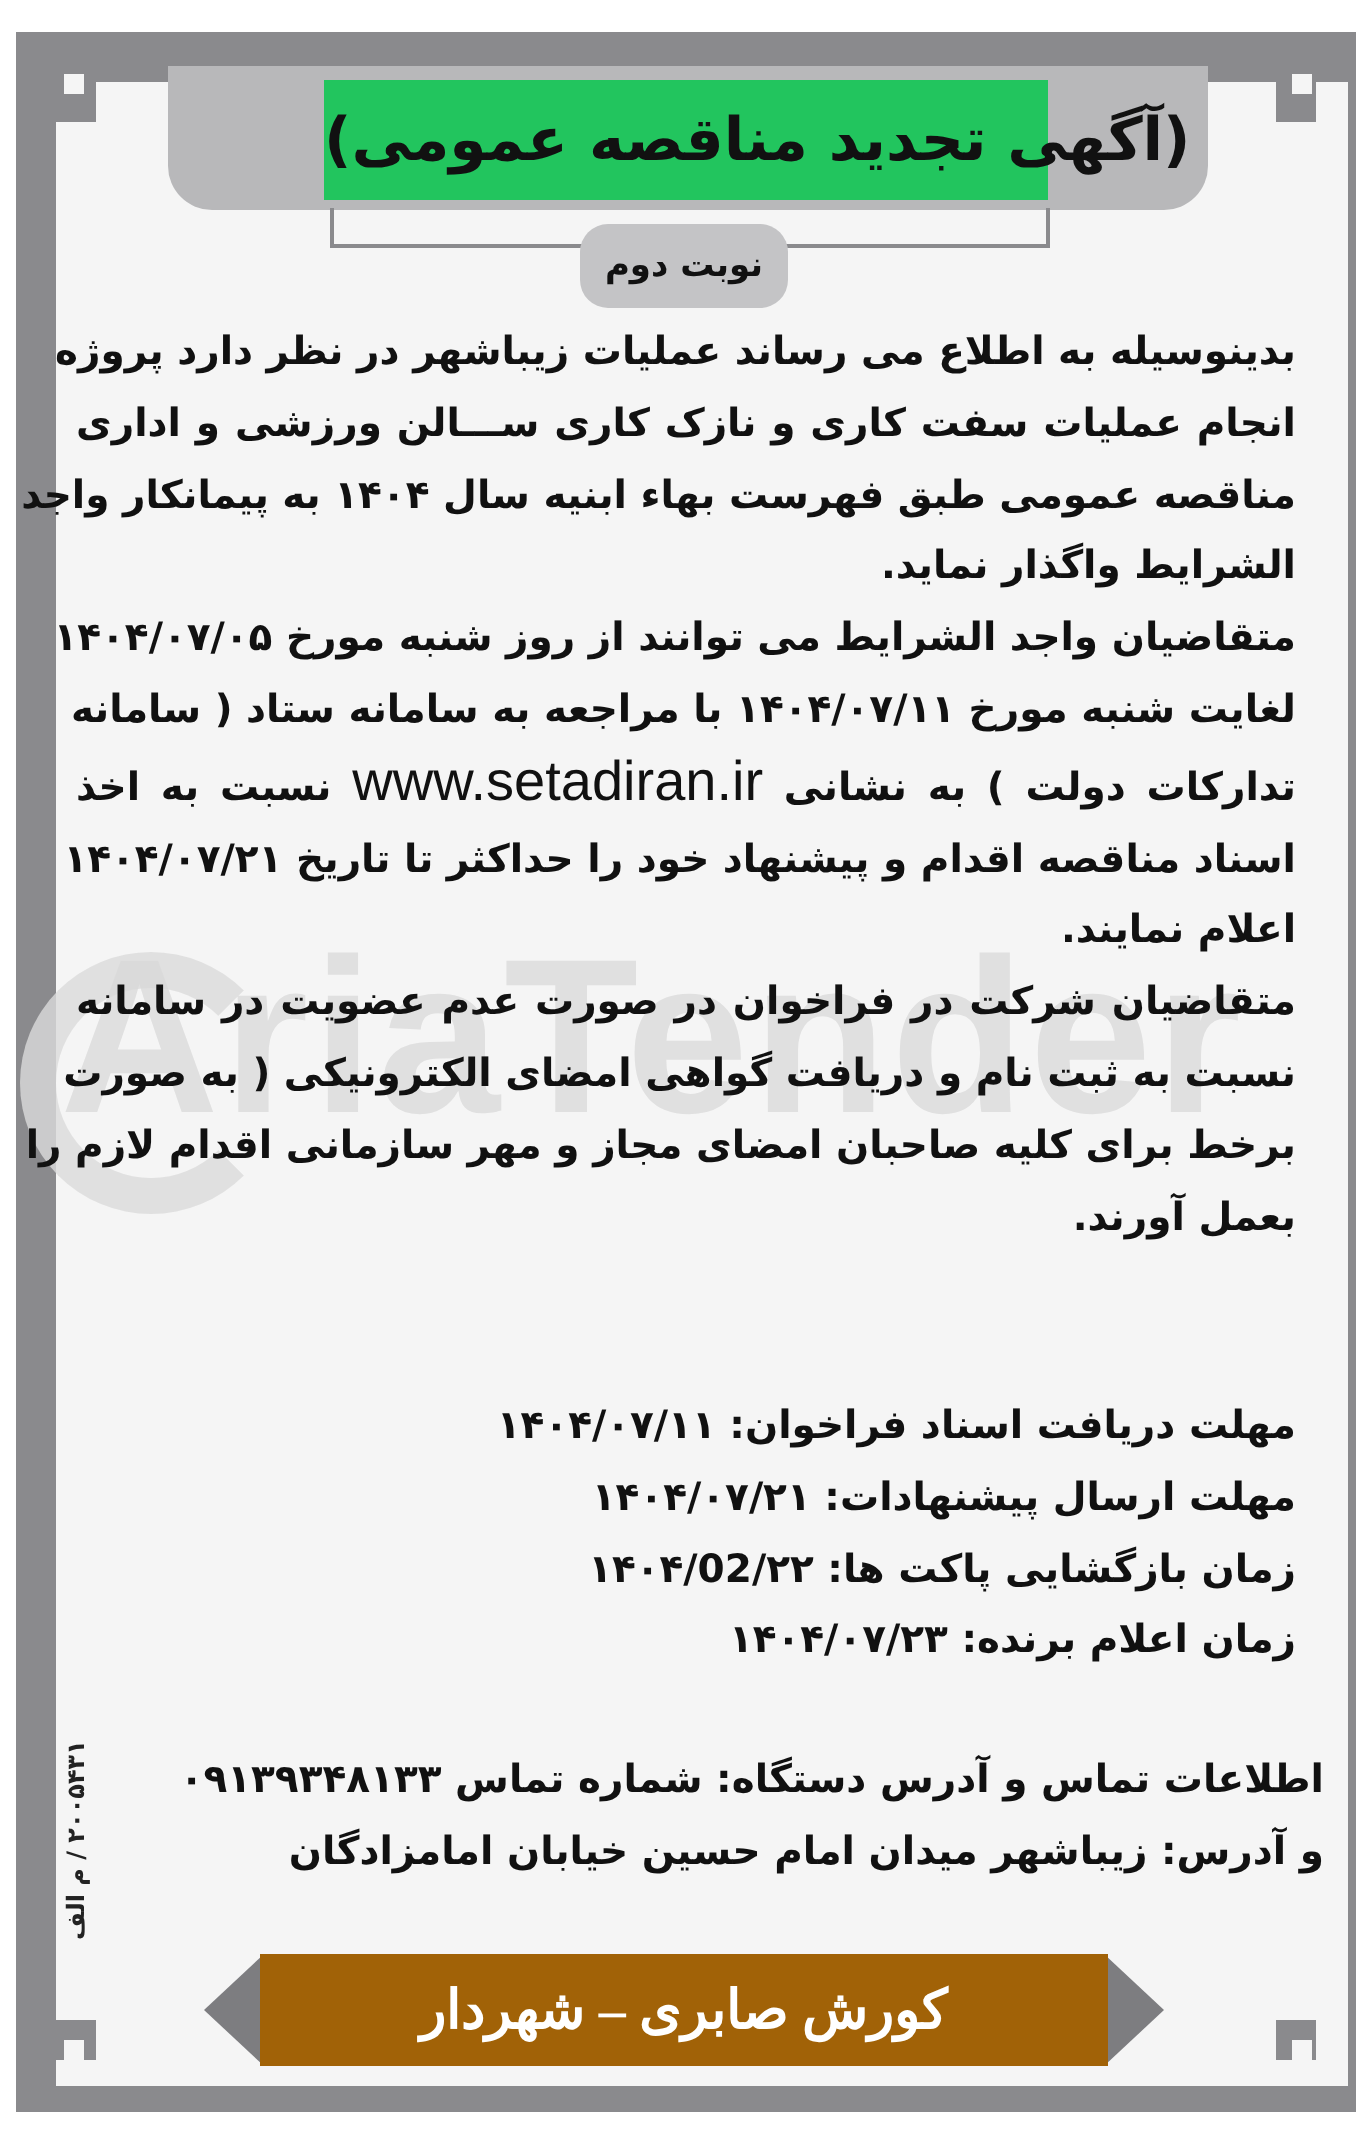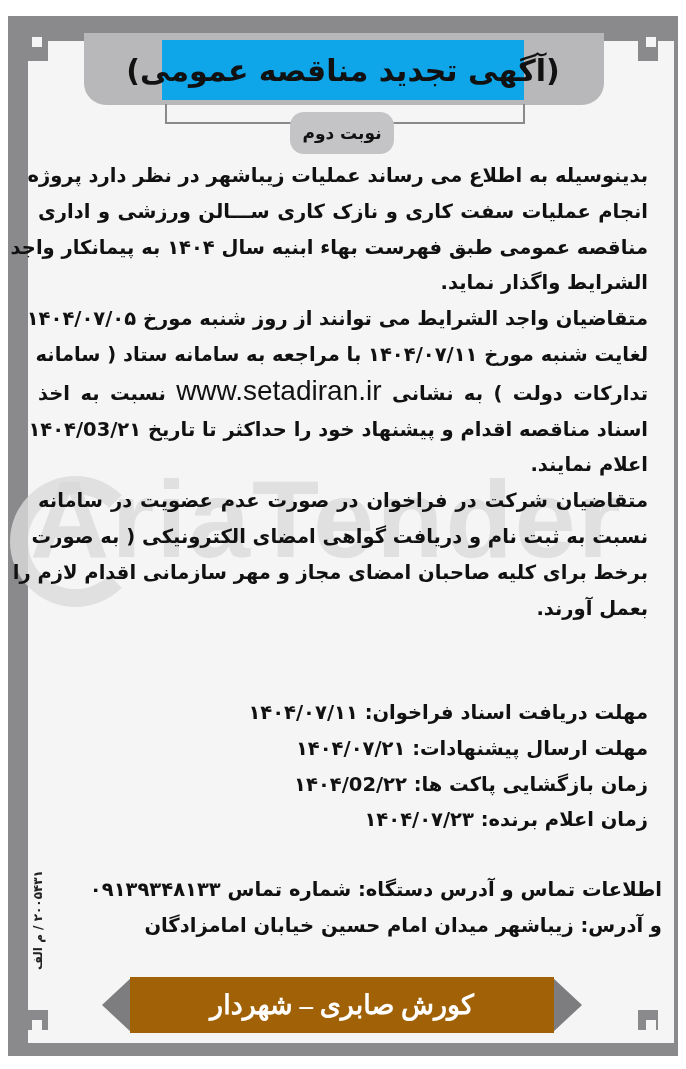--- a/index.html
+++ b/index.html
@@ -6,21 +6,21 @@
     body { width: 686px; height: 1069px; position: relative; overflow: hidden; font-family: "DejaVu Sans", sans-serif; }
 
     
     .frame { position: absolute; left: 8px; top: 16px; width: 670px; height: 1040px; background: #8a8a8d; }
     .inner { position: absolute; left: 20px; top: 25px; width: 646px; height: 1002px; background: #f5f5f5; }
     .corner-sq { position: absolute; width: 20px; height: 20px; background: #8a8a8d; }
     .corner-hole { position: absolute; width: 10px; height: 10px; background: #f5f5f5; }
 
     
     .title-band { position: absolute; left: 84px; top: 33px; width: 520px; height: 72px; background: #b8b8ba; border-radius: 0 0 22px 22px; }
-    .title-box { position: absolute; left: 162px; top: 40px; width: 362px; height: 60px; background: #0ea5e9; display:flex; align-items:center; justify-content:center; }
+    .title-box { position: absolute; left: 162px; top: 40px; width: 362px; height: 60px; background: #22c55e; display:flex; align-items:center; }
     .title-text { font-family: "DejaVu Sans", sans-serif; font-weight: bold; font-size: 30px; color: #111; direction: rtl; white-space: nowrap; }
     .bracket { position: absolute; left: 165px; top: 104px; width: 356px; height: 18px; border: 2px solid #8a8a8d; border-top: none; }
     .subtitle-box { position: absolute; left: 290px; top: 112px; width: 104px; height: 42px; background: #c4c4c6; display:flex; align-items:center; justify-content:center;border-radius:14px; }
     .subtitle-text { font-weight: bold; font-size: 17px; color: #111; direction: rtl; }
 
     
     .watermark { position: absolute; left: 30px; top: 455px; width: 640px; height: 150px; color: #d9d9d9; font-size: 110px; font-weight: bold; font-family: "Liberation Sans", sans-serif; letter-spacing: 2px; opacity: 0.75; pointer-events:none; white-space:nowrap; }
     .wm-circle { position: absolute; left: 10px; top: 476px; width: 95px; height: 95px; border: 18px solid #dcdcdc; border-radius: 50%; border-right-color: transparent; opacity: 0.8; }
 
     
@@ -75,21 +75,21 @@
     <span>بدینوسیله به اطلاع می رساند </span><span class="hl">عملیات زیباشهر</span><span> در نظر دارد پروژه</span>
   </div>
   <div class="line j">انجام عملیات سفت کاری و نازک کاری ســـالن ورزشی و اداری</div>
   <div class="line j">مناقصه عمومی طبق فهرست بهاء ابنیه سال ۱۴۰۴ به پیمانکار واجد</div>
   <div class="line">الشرایط واگذار نماید.</div>
   <div class="line j">متقاضیان واجد الشرایط می توانند از روز شنبه مورخ ۱۴۰۴/۰۷/۰۵</div>
   <div class="line j">لغایت شنبه مورخ ۱۴۰۴/۰۷/۱۱ با مراجعه به سامانه ستاد ( سامانه</div>
   <div class="line j">
     <span>تدارکات دولت ) به نشانی </span><span class="url">www.setadiran.ir</span><span> نسبت به اخذ</span>
   </div>
-  <div class="line j">اسناد مناقصه اقدام و پیشنهاد خود را حداکثر تا تاریخ ۱۴۰۴/03/۲۱</div>
+  <div class="line j">اسناد مناقصه اقدام و پیشنهاد خود را حداکثر تا تاریخ ۱۴۰۴/۰۷/۲۱</div>
   <div class="line">اعلام نمایند.</div>
   <div class="line j">متقاضیان شرکت در فراخوان در صورت عدم عضویت در سامانه</div>
   <div class="line j">نسبت به ثبت نام و دریافت گواهی امضای الکترونیکی ( به صورت</div>
   <div class="line j">برخط برای کلیه صاحبان امضای مجاز و مهر سازمانی اقدام لازم را</div>
   <div class="line">بعمل آورند.</div>
 </div>
 
 <div class="dates">
   <div class="line"><span>مهلت دریافت اسناد فراخوان</span><span>: </span><span>۱۴۰۴/۰۷/۱۱</span></div>
   <div class="line"><span>مهلت ارسال پیشنهادات</span><span>: </span><span>۱۴۰۴/۰۷/۲۱</span></div>

